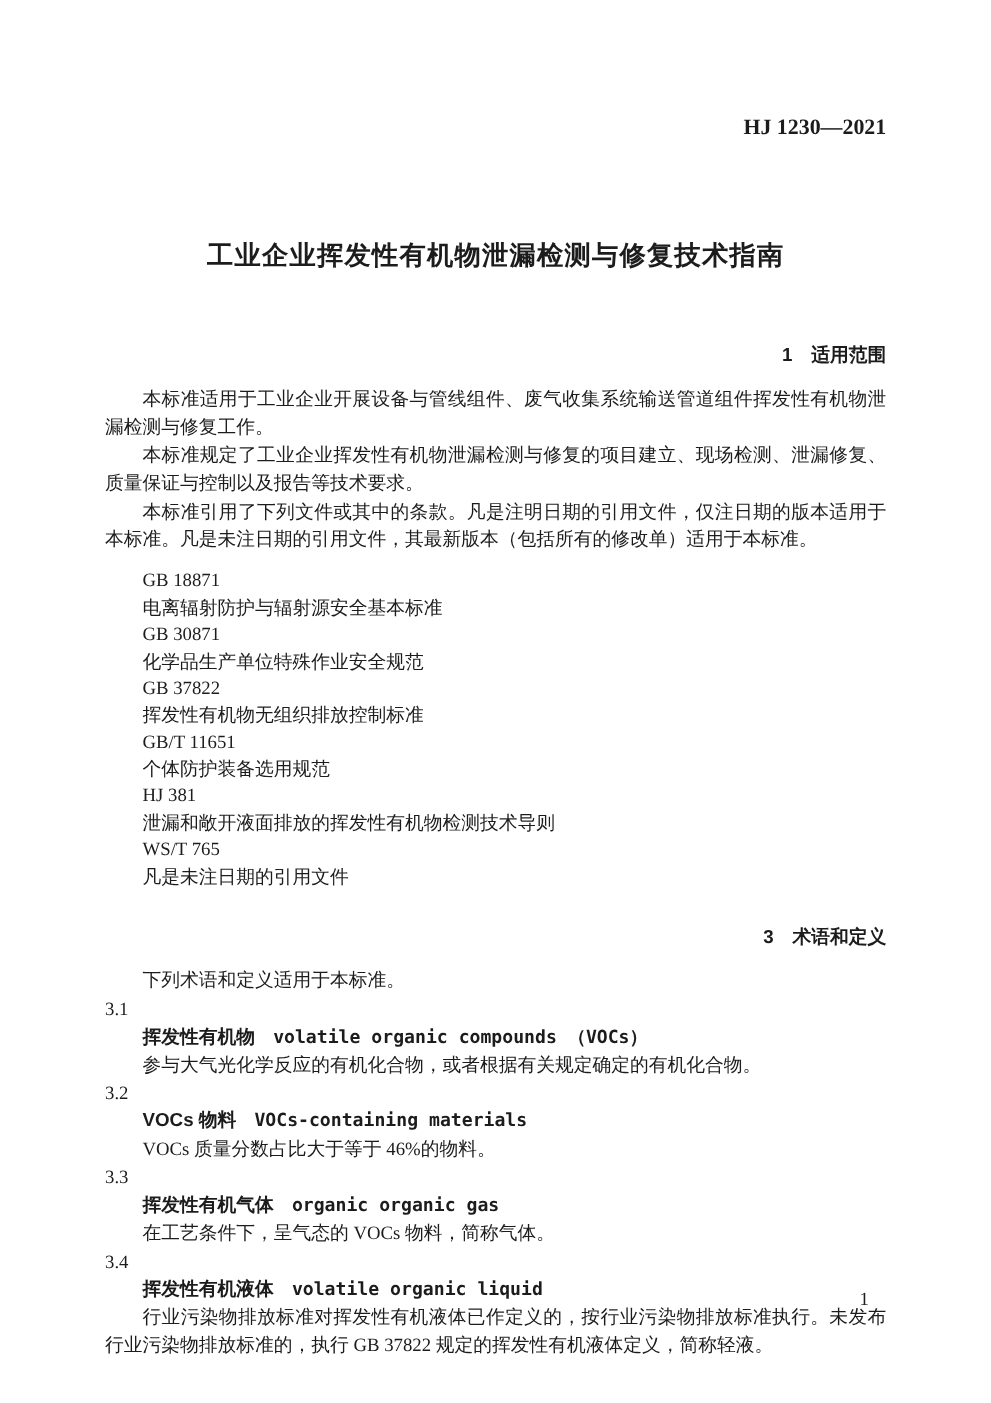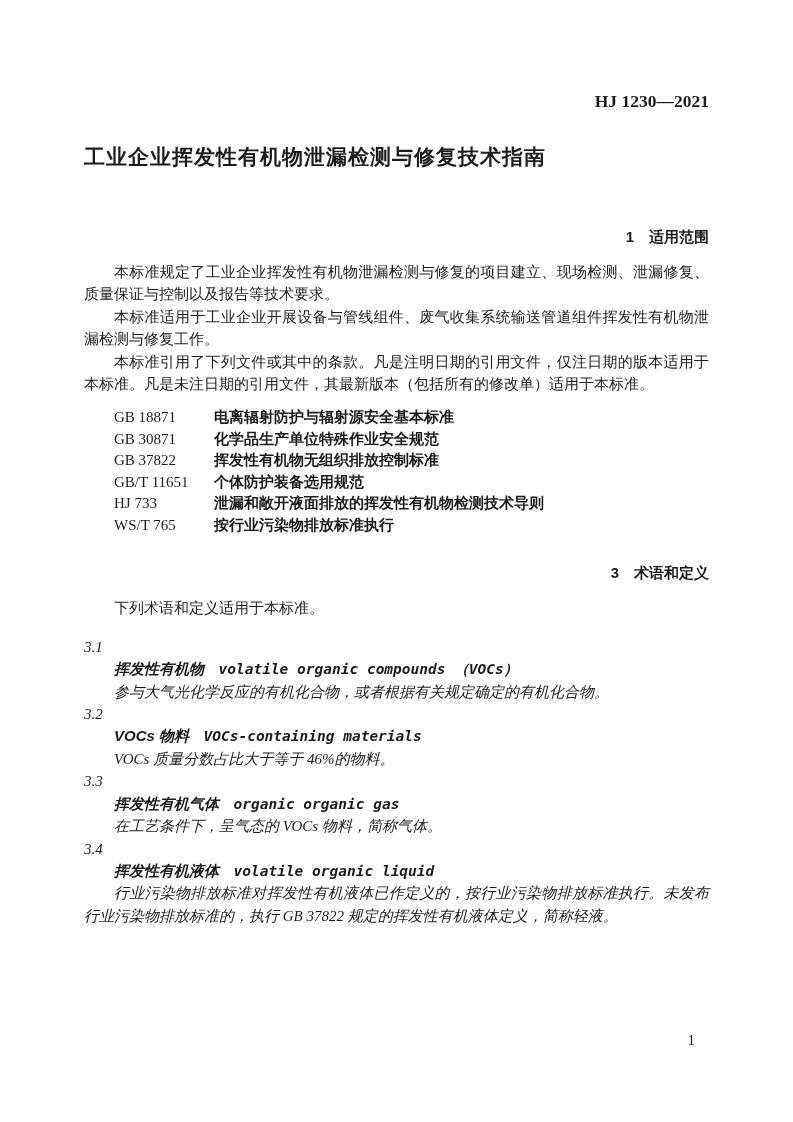--- a/index.html
+++ b/index.html
@@ -19,21 +19,22 @@
     overflow: hidden;
   }
   .doc-code {
     text-align: right;
     font-weight: bold;
     font-size: 17.5px;
     line-height: 22px;
     font-family: "Liberation Serif", "DejaVu Serif", serif;
   }
   .doc-title {
-    margin-top: 32px;
+    margin-top: 80px;
+    text-align: center;
     font-weight: bold;
     font-size: 21px;
     letter-spacing: 1px;
     line-height: 26px;
     font-family: "Liberation Sans", "DejaVu Sans", sans-serif;
   }
   .sec-heading {
     font-weight: bold;
     font-size: 15px;
     line-height: 21px;
@@ -51,24 +52,25 @@
     text-align: justify;
     line-height: 22.4px;
   }
   .refs {
     margin-top: 12px;
     padding-left: 30px;
   }
   .ref-row {
     display: flex;
     line-height: 21.5px;
+    flex-direction: column;
   }
   .ref-code { width: 100px; flex-shrink: 0; }
-  .ref-title { flex: 1; font-weight: bold; }
-  .terms { margin-top: 16px; font-style: italic; }
+  .ref-title { flex: 1; }
+  .terms { margin-top: 0; }
   .term-number { line-height: 22.4px; }
   .term-heading {
     text-indent: 2em;
     font-weight: bold;
     line-height: 22.4px;
     font-family: "Liberation Sans", "DejaVu Sans", sans-serif;
   }
   .term-en {
     font-family: "DejaVu Sans Mono", "Liberation Mono", monospace;
     font-weight: bold;
@@ -94,22 +96,22 @@
 
 <div class="page">
 
   <div class="doc-code">HJ 1230—2021</div>
 
   <div class="doc-title">工业企业挥发性有机物泄漏检测与修复技术指南</div>
 
   <div class="sec-heading mt-sec1">
     <span class="sec-num">1</span><span class="sec-title">适用范围</span>
   </div>
+  <p class="para">本标准适用于工业企业开展设备与管线组件、废气收集系统输送管道组件挥发性有机物泄漏检测与修复工作。</p>
   <p class="para">本标准规定了工业企业挥发性有机物泄漏检测与修复的项目建立、现场检测、泄漏修复、质量保证与控制以及报告等技术要求。</p>
-  <p class="para">本标准适用于工业企业开展设备与管线组件、废气收集系统输送管道组件挥发性有机物泄漏检测与修复工作。</p>
 
   <p class="para">本标准引用了下列文件或其中的条款。凡是注明日期的引用文件，仅注日期的版本适用于本标准。凡是未注日期的引用文件，其最新版本（包括所有的修改单）适用于本标准。</p>
 
   <div class="refs">
     <div class="ref-row">
       <span class="ref-code">GB 18871</span>
       <span class="ref-title">电离辐射防护与辐射源安全基本标准</span>
     </div>
     <div class="ref-row">
       <span class="ref-code">GB 30871</span>
@@ -117,26 +119,26 @@
     </div>
     <div class="ref-row">
       <span class="ref-code">GB 37822</span>
       <span class="ref-title">挥发性有机物无组织排放控制标准</span>
     </div>
     <div class="ref-row">
       <span class="ref-code">GB/T 11651</span>
       <span class="ref-title">个体防护装备选用规范</span>
     </div>
     <div class="ref-row">
-      <span class="ref-code">HJ 733</span>
+      <span class="ref-code">HJ 381</span>
       <span class="ref-title">泄漏和敞开液面排放的挥发性有机物检测技术导则</span>
     </div>
     <div class="ref-row">
       <span class="ref-code">WS/T 765</span>
-      <span class="ref-title">按行业污染物排放标准执行</span>
+      <span class="ref-title">凡是未注日期的引用文件</span>
     </div>
   </div>
 
   <div class="sec-heading mt-sec3">
     <span class="sec-num">3</span><span class="sec-title">术语和定义</span>
   </div>
   <p class="para">下列术语和定义适用于本标准。</p>
 
   <div class="terms">
 

